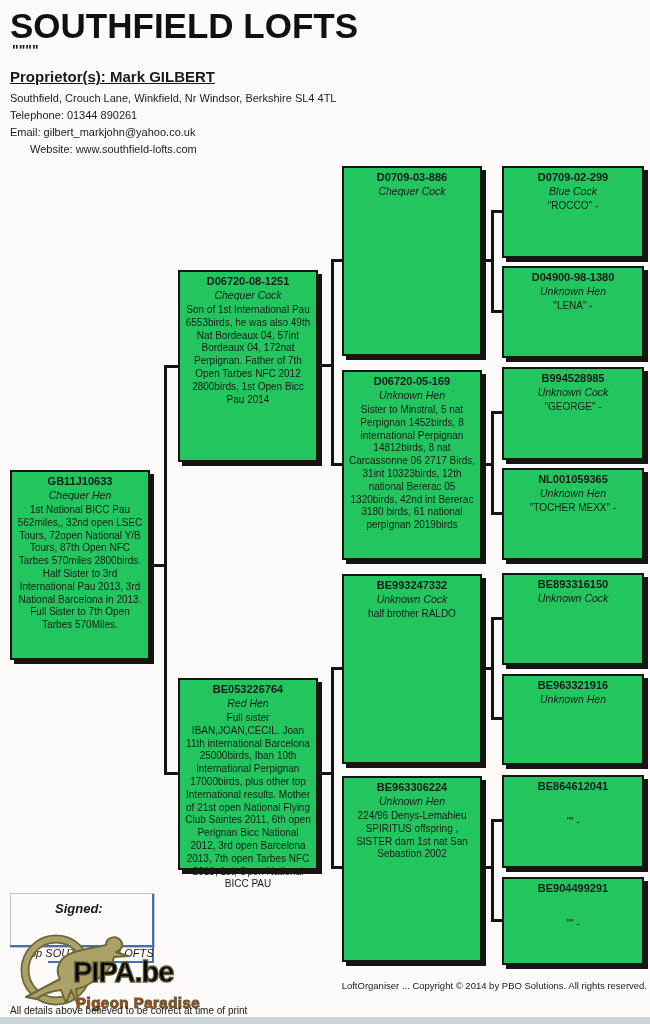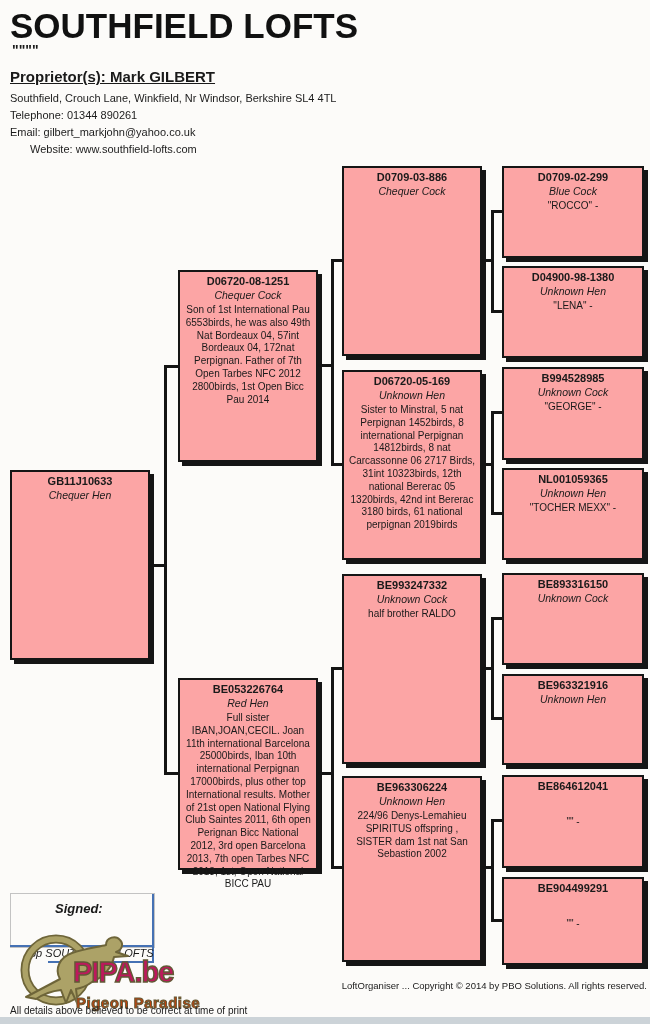--- a/index.html
+++ b/index.html
@@ -13,38 +13,38 @@
   .title{left:10px;top:6px;font-size:35px;font-weight:bold;letter-spacing:0px;color:#111;}
   .ditto{left:12px;top:42px;font-size:14px;font-weight:bold;}
   .proprietor{left:10px;top:68px;font-size:15px;font-weight:bold;text-decoration:underline;}
   .contact{font-size:11px;color:#1c1c1c;}
   .addr{left:10px;top:92px;}
   .tel{left:10px;top:109px;}
   .email{left:10px;top:126px;}
   .web{left:10px;top:143px;margin-left:20px;}
   
   .pbox{
-    position:absolute;background:#fca5a5;border:2px solid #151515;
+    position:absolute;background:#22c55e;border:2px solid #151515;
     box-shadow:4px 4px 0 0 #151515;text-align:center;box-sizing:border-box;
     padding:2px 2px 0 2px;
   }
   .ring{font-weight:bold;font-size:11px;margin-top:1px;}
   .breed{font-style:italic;font-size:10.5px;margin-top:2px;}
   .notes{font-size:10px;line-height:1.28;margin-top:3px;padding:0 2px;}
   
   .ln{position:absolute;background:#141414;}
   
   .signed-box{left:10px;top:893px;width:143px;height:53px;border:1px solid #c3c3c3;background:transparent;}
   .signed-label{left:55px;top:901px;font-size:13px;font-weight:bold;font-style:italic;}
   .blue{background:#4571b4;}
   .pp-text{left:30px;top:947px;font-size:11px;font-style:italic;white-space:nowrap;}
   
   .pipa-word{
     left:73px;top:956px;font-size:29px;font-weight:bold;letter-spacing:-1px;
-    color:#be185d;-webkit-text-stroke:1.4px #615935;white-space:nowrap;
+    color:#000000;-webkit-text-stroke:1.4px #615935;white-space:nowrap;
   }
   .pipa-tag{
     left:76px;top:994px;font-size:15px;font-weight:bold;letter-spacing:0.5px;
     color:#c2410c;-webkit-text-stroke:1px #615935;
     text-shadow:0 0 2px rgba(255,255,255,0.9);white-space:nowrap;
   }
   
   .foot{font-size:10px;color:#202020;white-space:nowrap;margin-left:8px;}
   .foot-left{left:2px;top:1005px;}
   .foot-right{right:3px;top:980px;font-size:9.5px;}
@@ -57,20 +57,21 @@
 <div class="abs ditto">""""</div>
 <div class="abs proprietor">Proprietor(s): Mark GILBERT</div>
 <div class="abs contact addr">Southfield, Crouch Lane, Winkfield, Nr Windsor, Berkshire SL4 4TL</div>
 <div class="abs contact tel">Telephone: 01344 890261</div>
 <div class="abs contact email">Email: gilbert_markjohn@yahoo.co.uk</div>
 <div class="abs contact web">Website: www.southfield-lofts.com</div>
 
 <div class="pbox" style="left:10px;top:470px;width:140px;height:190px">
   <div class="ring">GB11J10633</div>
   <div class="breed">Chequer Hen</div>
+  <div class="notes">1st National BICC Pau 562miles,, 32nd open LSEC Tours, 72open National Y/B Tours, 87th Open NFC Tarbes 570miles  2800birds. Half Sister to 3rd International Pau 2013, 3rd National Barcelona in 2013. Full Sister to 7th Open Tarbes 570Miles.</div>
 </div>
 
 <div class="pbox" style="left:178px;top:270px;width:140px;height:192px">
   <div class="ring">D06720-08-1251</div>
   <div class="breed">Chequer Cock</div>
   <div class="notes">Son of 1st International Pau 6553birds, he was also 49th Nat Bordeaux 04, 57int Bordeaux 04, 172nat Perpignan. Father of 7th Open Tarbes NFC 2012 2800birds, 1st Open Bicc Pau 2014</div>
 </div>
 <div class="pbox" style="left:178px;top:678px;width:140px;height:192px">
   <div class="ring">BE053226764</div>
   <div class="breed">Red Hen</div>

